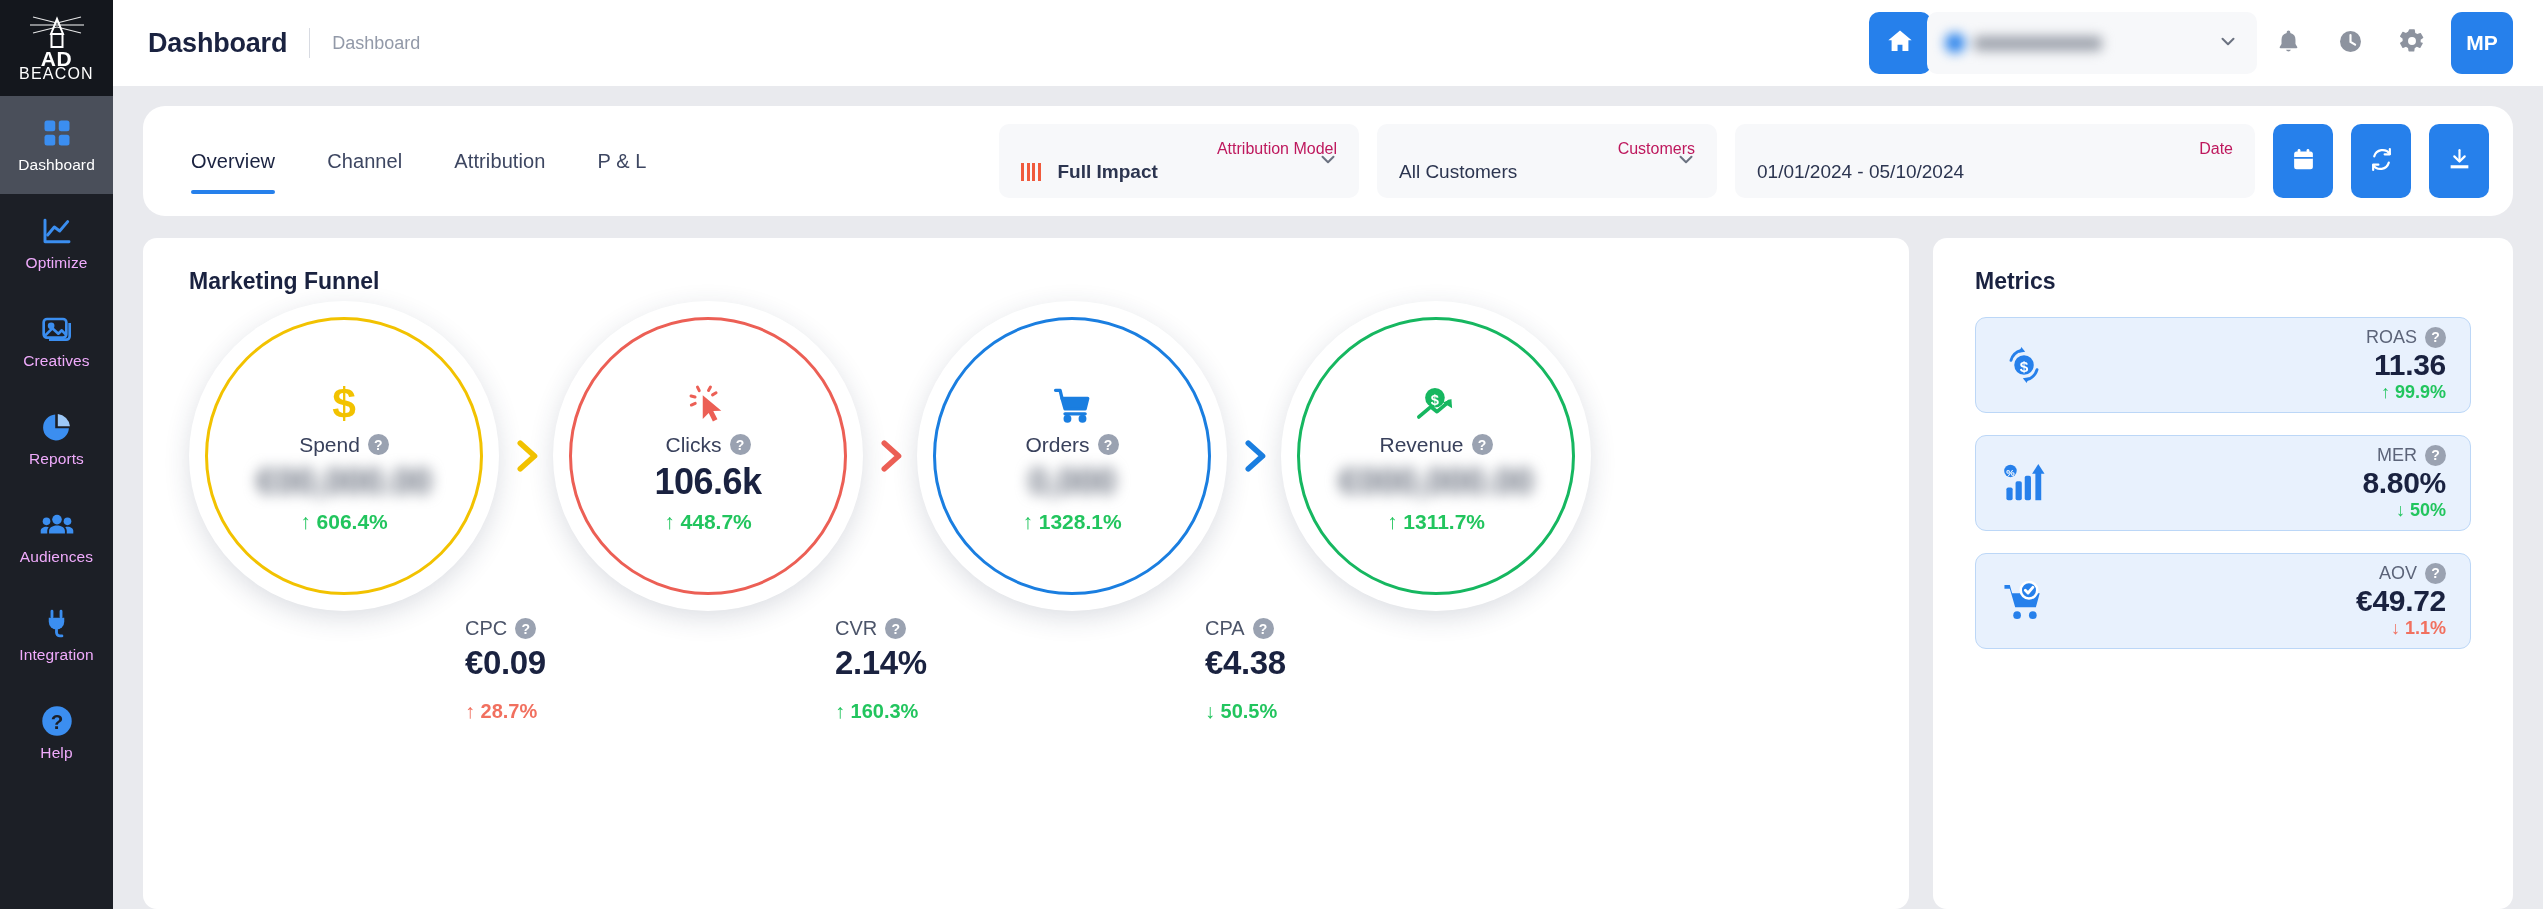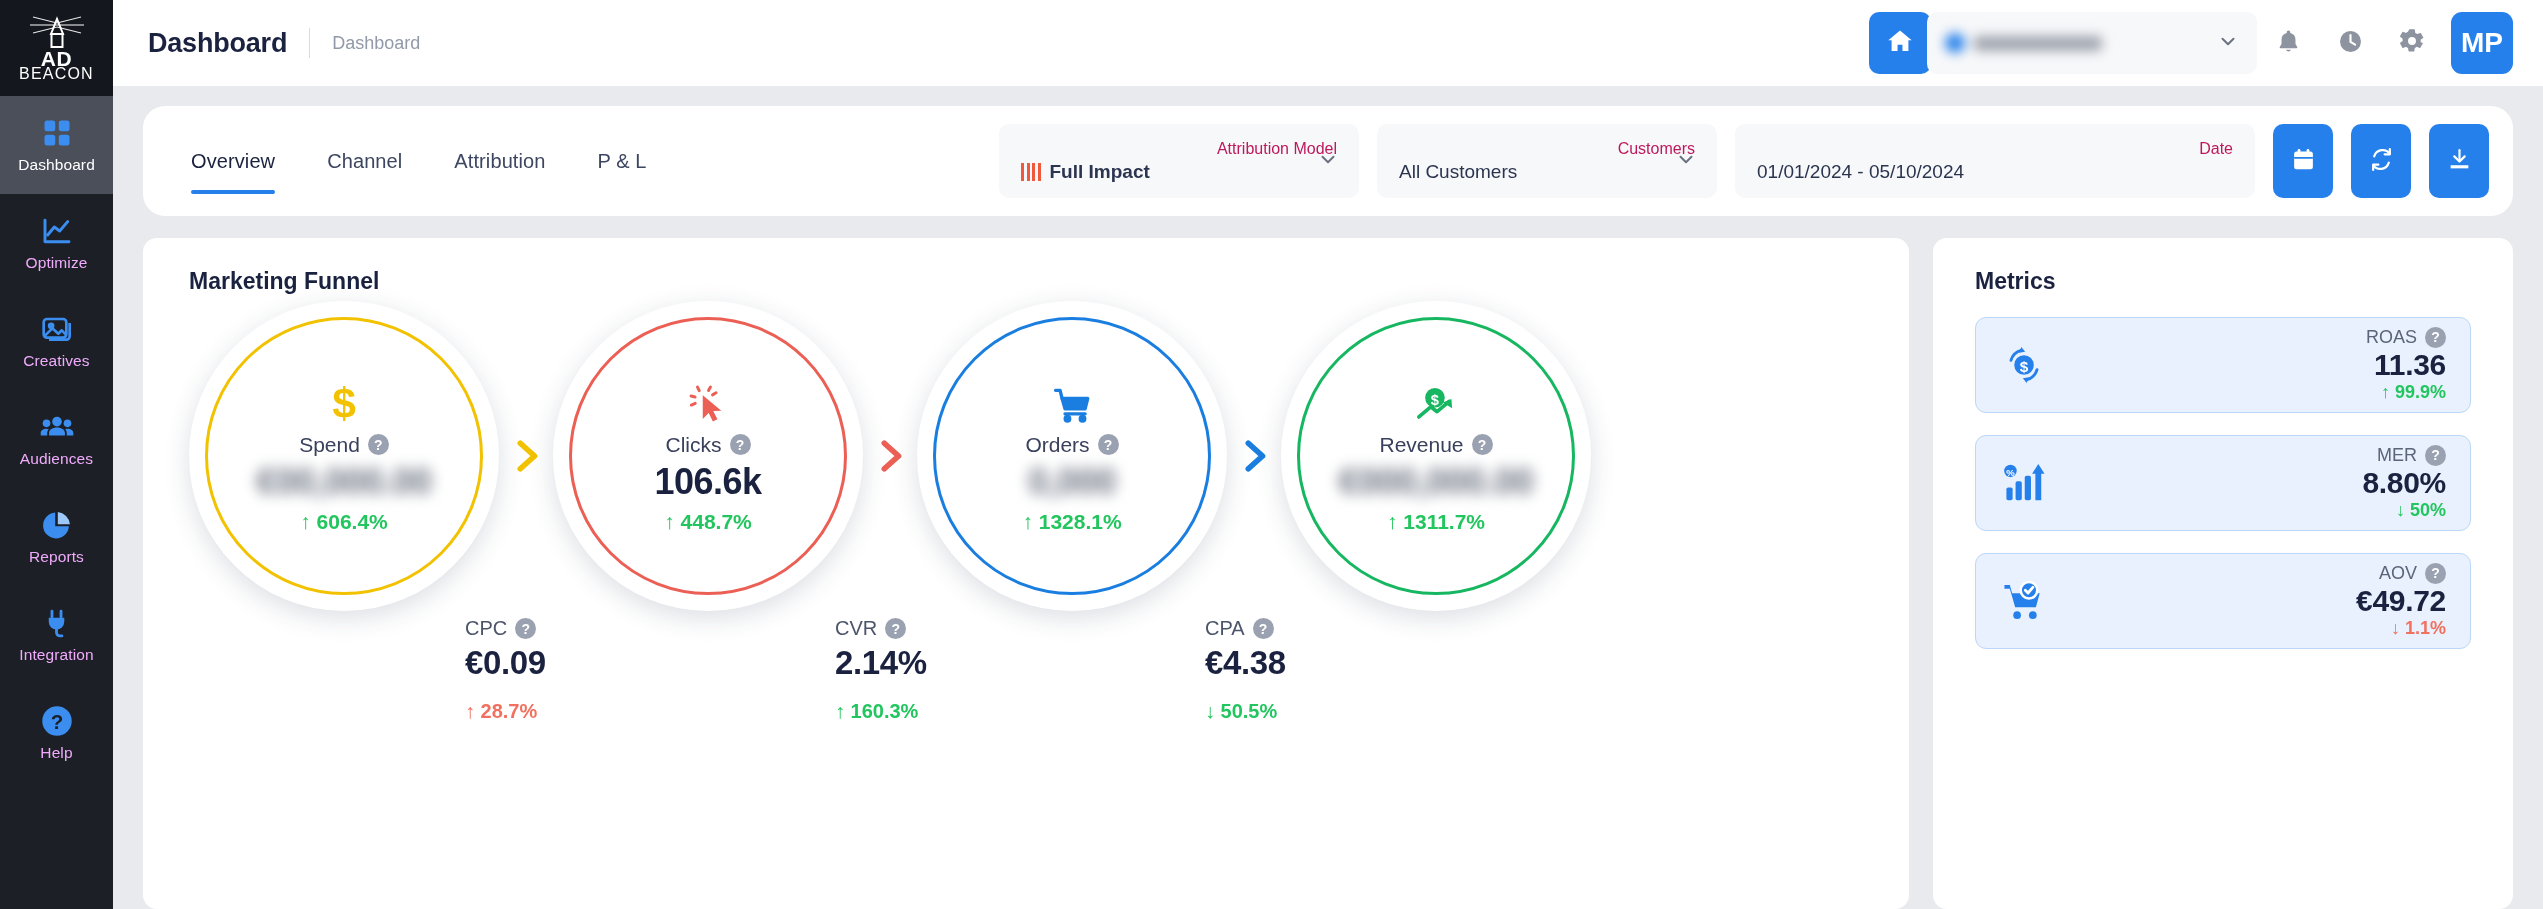--- a/index.html
+++ b/index.html
@@ -83,21 +83,21 @@
   .acct-dot { width: 20px; height: 20px; border-radius: 50%; background: #2680eb; }
   .acct-name { width: 128px; height: 15px; border-radius: 4px; background: #9fa4ae; }
   .acct-chev { margin-left: auto; }
   .icon-btn {
     width: 62px; height: 62px; display: flex;
     align-items: center; justify-content: center; cursor: pointer;
   }
   .avatar-btn {
     width: 62px; height: 62px; border-radius: 11px;
     background: #2680eb; color: #fff;
-    font-size: 28px; font-weight: 700;
+    font-size: 21px; font-weight: 700;
     display: flex; align-items: center; justify-content: center;
     margin-left: 8px; cursor: pointer;
   }
 
   .content { flex: 1; padding: 20px 30px 0 30px; display: flex; flex-direction: column; min-height: 0; }
 
   
   .filter-card {
     background: #ffffff; border-radius: 22px;
     height: 110px; display: flex; align-items: center;
@@ -120,21 +120,21 @@
   .filters { margin-left: auto; display: flex; align-items: center; gap: 18px; }
   .field {
     background: #f7f8fa; border-radius: 10px;
     height: 74px; display: flex; flex-direction: column;
     justify-content: center; padding: 0 22px;
     position: relative; cursor: pointer;
   }
   .field-label { font-size: 16px; color: #be185d; margin-bottom: 3px; }
   .field-value {
     font-size: 19px; color: #2c3550;
-    display: flex; align-items: center; gap: 9px;
+    display: flex; align-items: center; gap: 17px;
   }
   .field-value.bold { font-weight: 700; }
   .field .chev { position: absolute; right: 20px; top: 50%; transform: translateY(-50%); }
   .f-attr { width: 360px; }
   .f-cust { width: 340px; }
   .f-date { width: 520px; }
   .bars-icon { display: inline-flex; gap: 2.5px; align-items: flex-end; }
   .bars-icon i { display: block; width: 3px; height: 18px; background: #f05a3c; }
   .sq-btn {
     width: 60px; height: 74px; border-radius: 10px; background: #2680eb;
@@ -277,40 +277,40 @@
           <circle cx="7.6" cy="9.6" r="1.5" fill="#3b8ef0"></circle>
           <path d="M3 17 L8.5 11.5 L13 15.5 L15.6 13 L18.8 16.4" stroke-linejoin="round"></path>
           <path d="M21.5 7.5 v10 a2.5 2.5 0 0 1 -2.5 2.5 H6"></path>
         </svg>
       </span>
       <span class="nav-label">Creatives</span>
     </div>
 
     <div class="nav-item">
       <span class="nav-icon">
+        <svg width="31" height="31" viewBox="0 0 24 24">
+          <path d="M11 2 A10 10 0 1 0 21.6 12.6 L11 12.6 Z" fill="#3b8ef0"></path>
+          <path d="M13 1.6 A10.4 10.4 0 0 1 22.4 11 L13 11 Z" fill="#9dc8f7"></path>
+        </svg>
+      </span>
+      <span class="nav-label">Reports</span>
+    </div>
+
+    <div class="nav-item">
+      <span class="nav-icon">
         <svg width="34" height="34" viewBox="0 0 24 24" fill="#3b8ef0">
           <circle cx="12" cy="8.2" r="3.4"></circle>
             <circle cx="4.6" cy="9.4" r="2.7"></circle>
             <circle cx="19.4" cy="9.4" r="2.7"></circle>
           <path d="M12 12.4c-3.3 0-5.6 1.7-5.6 3.8V18h11.2v-1.8c0-2.1-2.3-3.8-5.6-3.8z"></path>
           <path d="M4.6 13.2c-2.4 0-4.1 1.3-4.1 2.9V18h4.6v-1.8c0-1 .4-2 1.1-2.7a7.6 7.6 0 0 0-1.6-.3z"></path>
           <path d="M19.4 13.2c2.4 0 4.1 1.3 4.1 2.9V18h-4.6v-1.8c0-1-.4-2-1.1-2.7.5-.2 1-.3 1.6-.3z"></path>
         </svg>
       </span>
       <span class="nav-label">Audiences</span>
-    </div>
-
-    <div class="nav-item">
-      <span class="nav-icon">
-        <svg width="31" height="31" viewBox="0 0 24 24">
-          <path d="M11 2 A10 10 0 1 0 21.6 12.6 L11 12.6 Z" fill="#3b8ef0"></path>
-          <path d="M13 1.6 A10.4 10.4 0 0 1 22.4 11 L13 11 Z" fill="#9dc8f7"></path>
-        </svg>
-      </span>
-      <span class="nav-label">Reports</span>
     </div>
 
     <div class="nav-item">
       <span class="nav-icon">
         <svg width="31" height="31" viewBox="0 0 24 24" fill="none" stroke="#3b8ef0" stroke-width="2.2" stroke-linecap="round">
           <path d="M8.5 2.5 v4.5 M15.5 2.5 v4.5"></path>
           <path d="M6 7.5 h12 v3.2 a6 6 0 0 1 -6 6 a6 6 0 0 1 -6 -6 Z" fill="#3b8ef0" stroke="none"></path>
           <path d="M12 16.7 v2.3 a2.6 2.6 0 0 0 2.6 2.6 h1.6"></path>
         </svg>
       </span>

